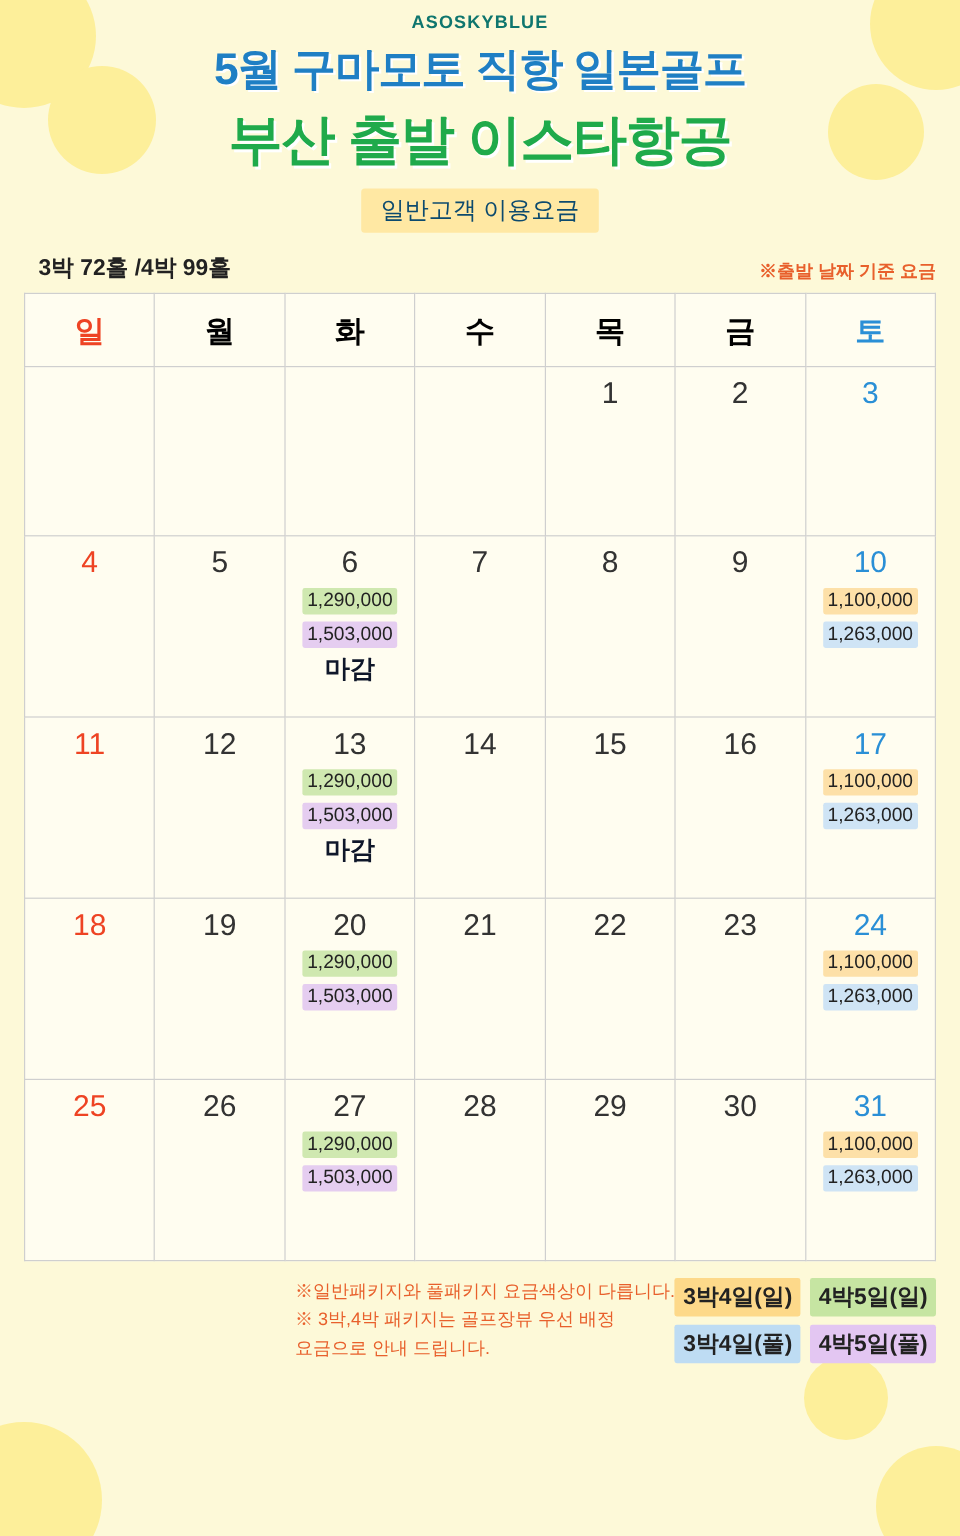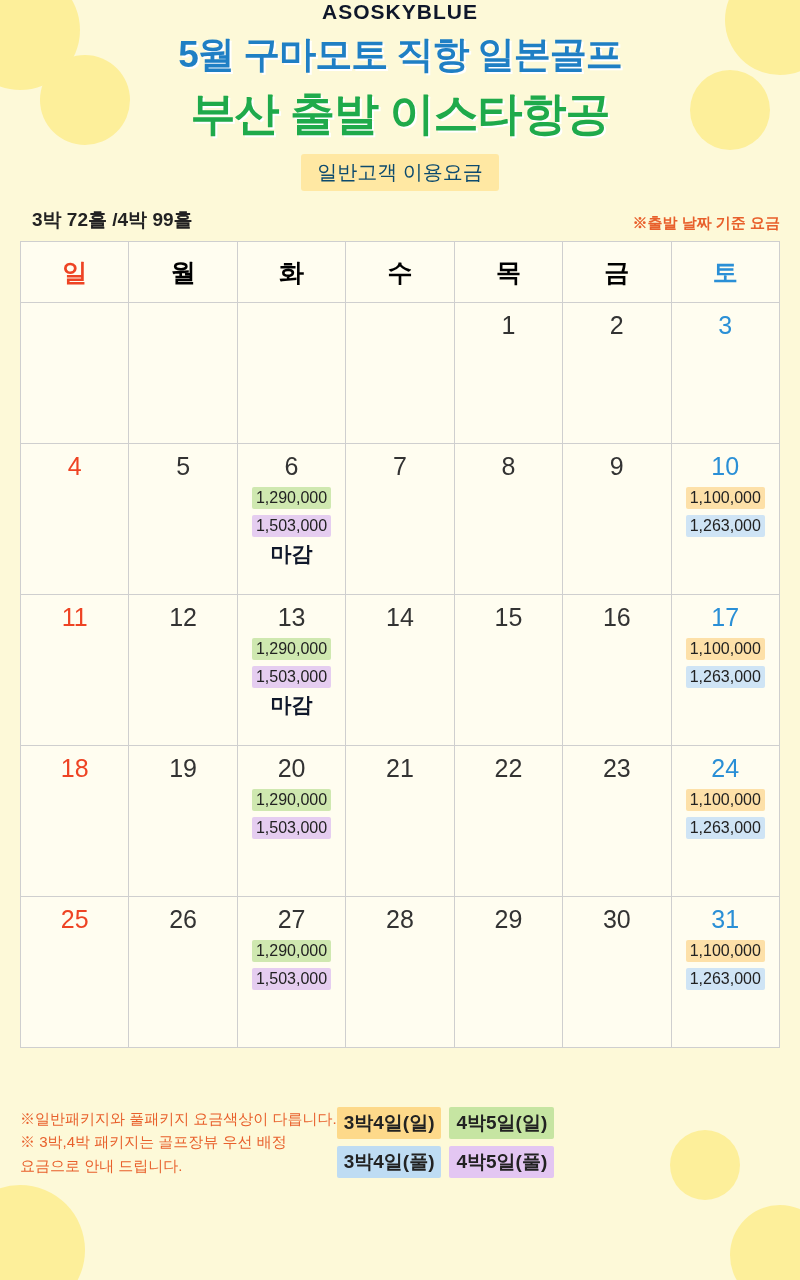--- a/index.html
+++ b/index.html
@@ -17,24 +17,25 @@
   .b3{width:110px;height:110px;right:-35px;top:-35px;}
   .b4{width:80px;height:80px;right:30px;top:70px;}
   .b5{width:130px;height:130px;left:-45px;bottom:-35px;}
   .b6{width:100px;height:100px;right:-30px;bottom:-25px;}
   .b7{width:70px;height:70px;right:60px;bottom:80px;}
 
   .wrap{position:relative;z-index:2;}
 
   .brand{
     text-align:center;
-    color:#0f172a;
-    font-weight:bold;
-    font-size:21px;
+    color:#0f766e;
+    font-weight:bold;
+    font-size:15px;
     letter-spacing:1px;
+    padding-top:10px;
   }
   .title1{
     text-align:center;
     color:#1f7fc4;
     font-weight:bold;
     font-size:37px;
     letter-spacing:-1px;
     margin-top:6px;
     text-shadow:2px 2px 0 #ffffff;
   }
@@ -115,24 +116,23 @@
   .p-blue{background:#cfe4f5;}
   .closed{
     font-size:21px;
     color:#0f172a;
     font-weight:bold;
     margin-top:3px;
   }
 
   .footer{
     display:flex;
-    justify-content:flex-start;
+    justify-content:flex-end;
     align-items:flex-start;
     padding:14px 20px 0 20px;
-    margin-top:45px;
   }
   .notes{font-size:15px;color:#e8602c;line-height:1.55;}
   .notes div{white-space:nowrap;}
   .legend{display:flex;flex-direction:column;gap:7px;align-items:flex-end;}
   .legend-row{display:flex;gap:8px;}
   .chip{
     font-size:19px;
     font-weight:bold;
     color:#222;
     padding:3px 7px;

